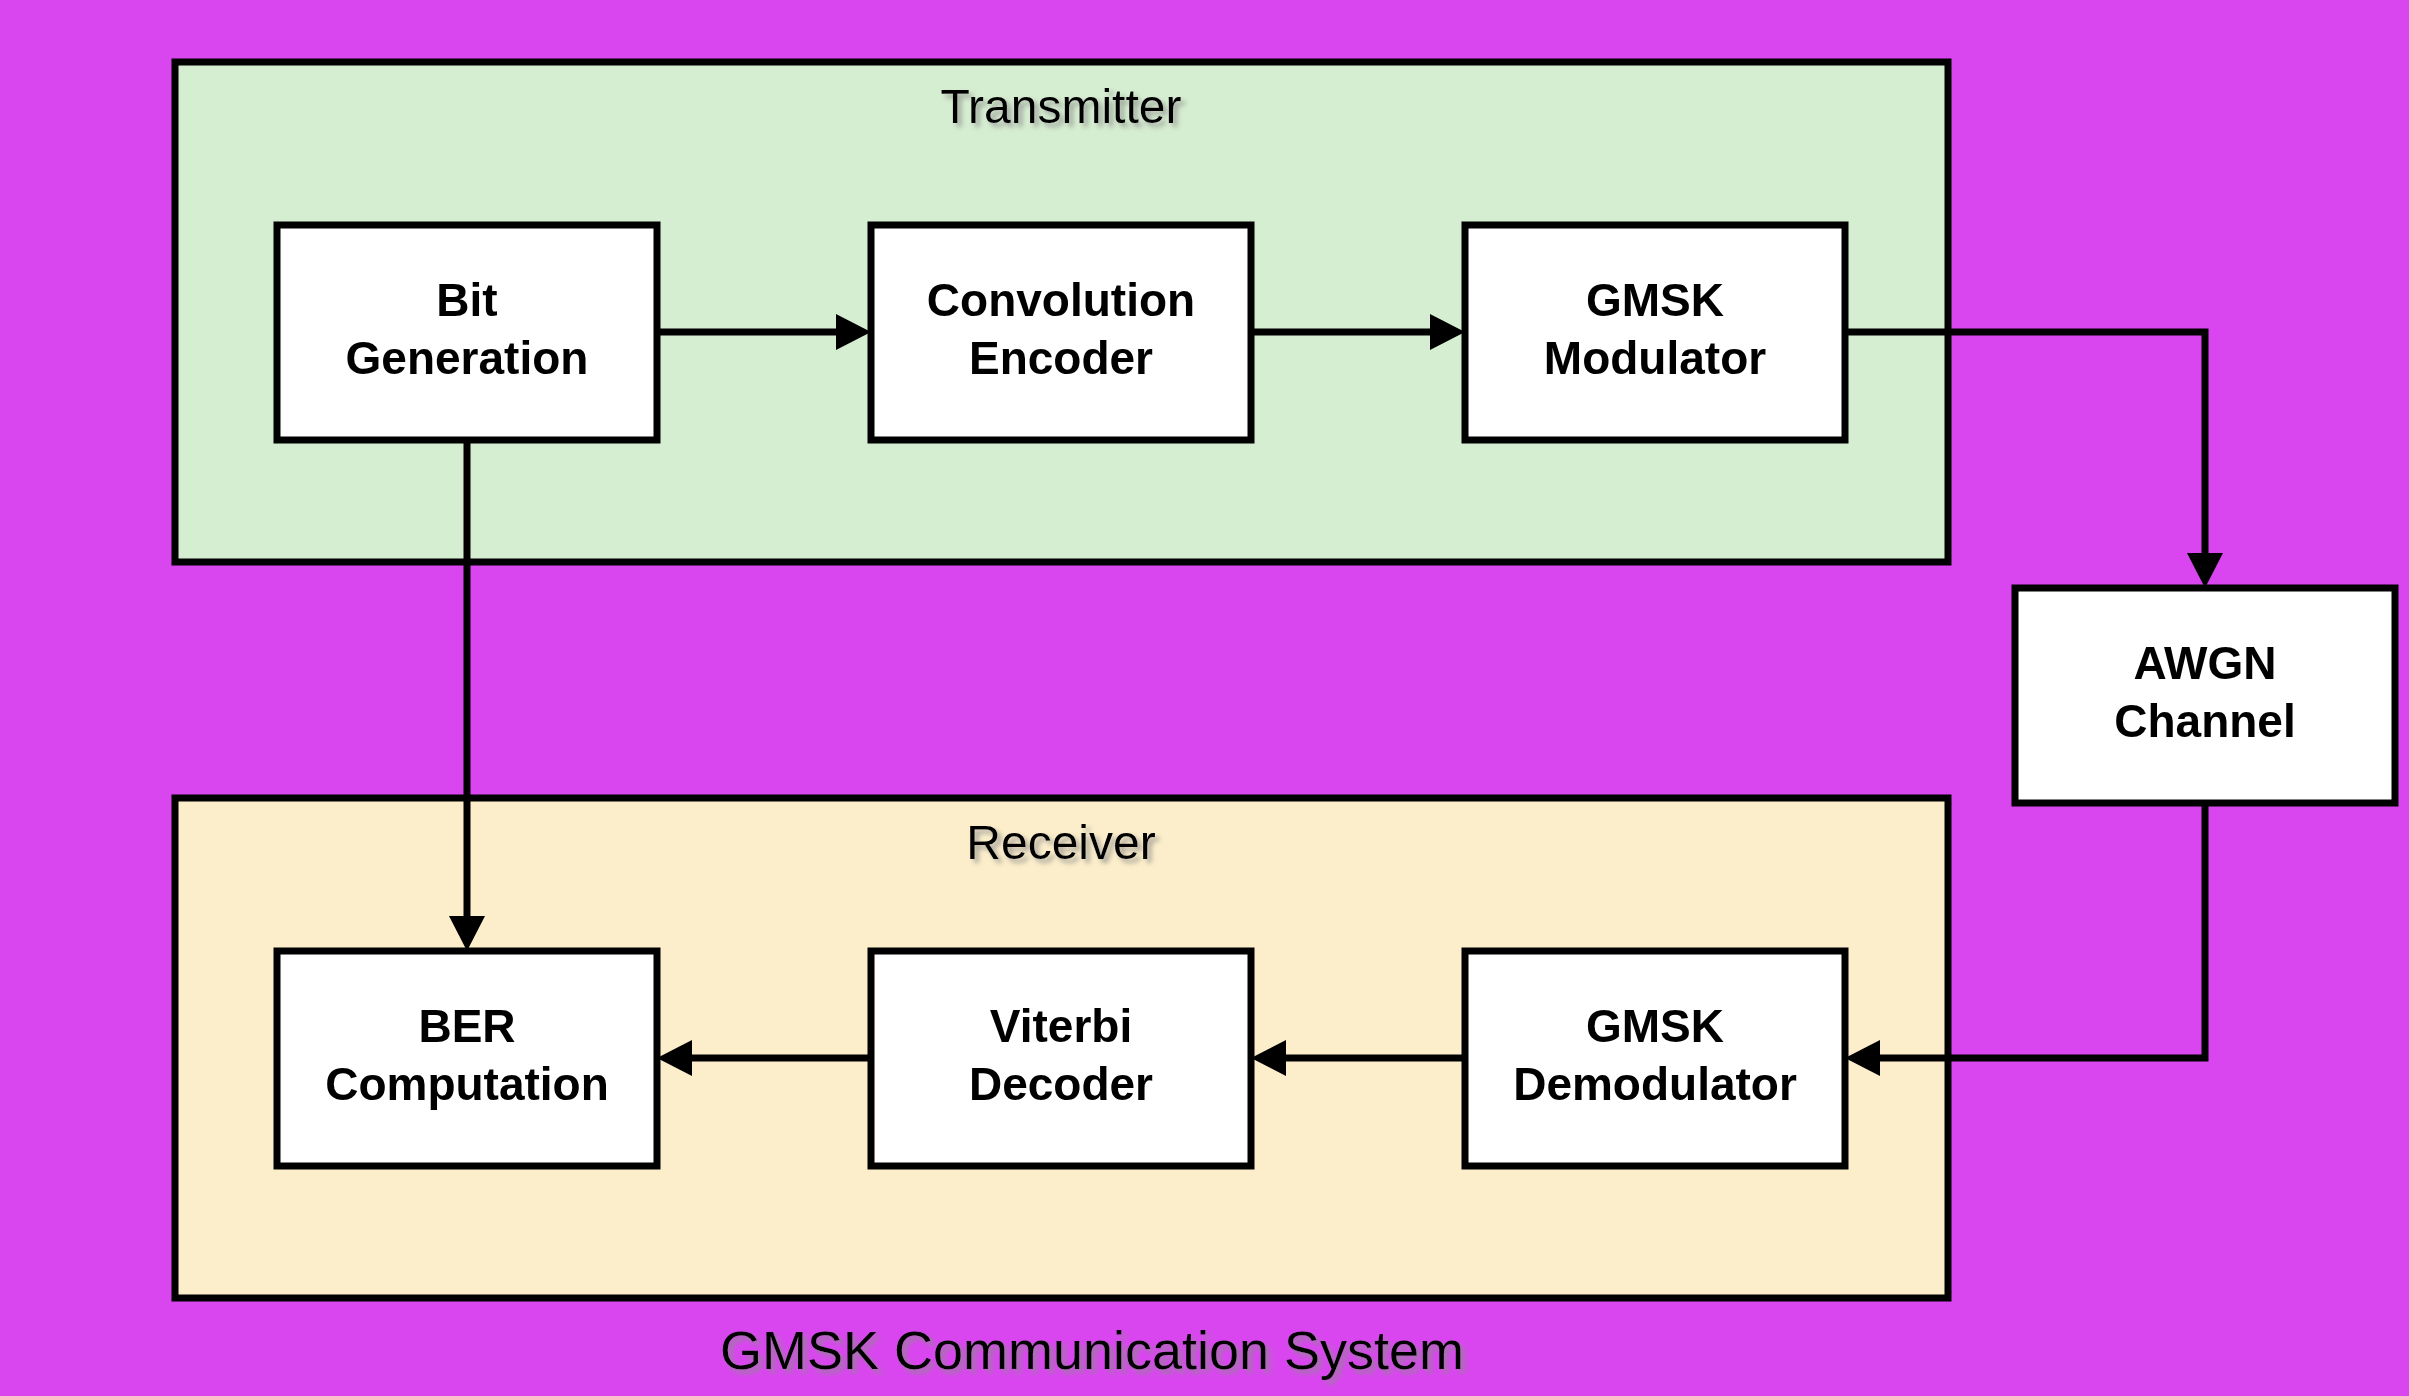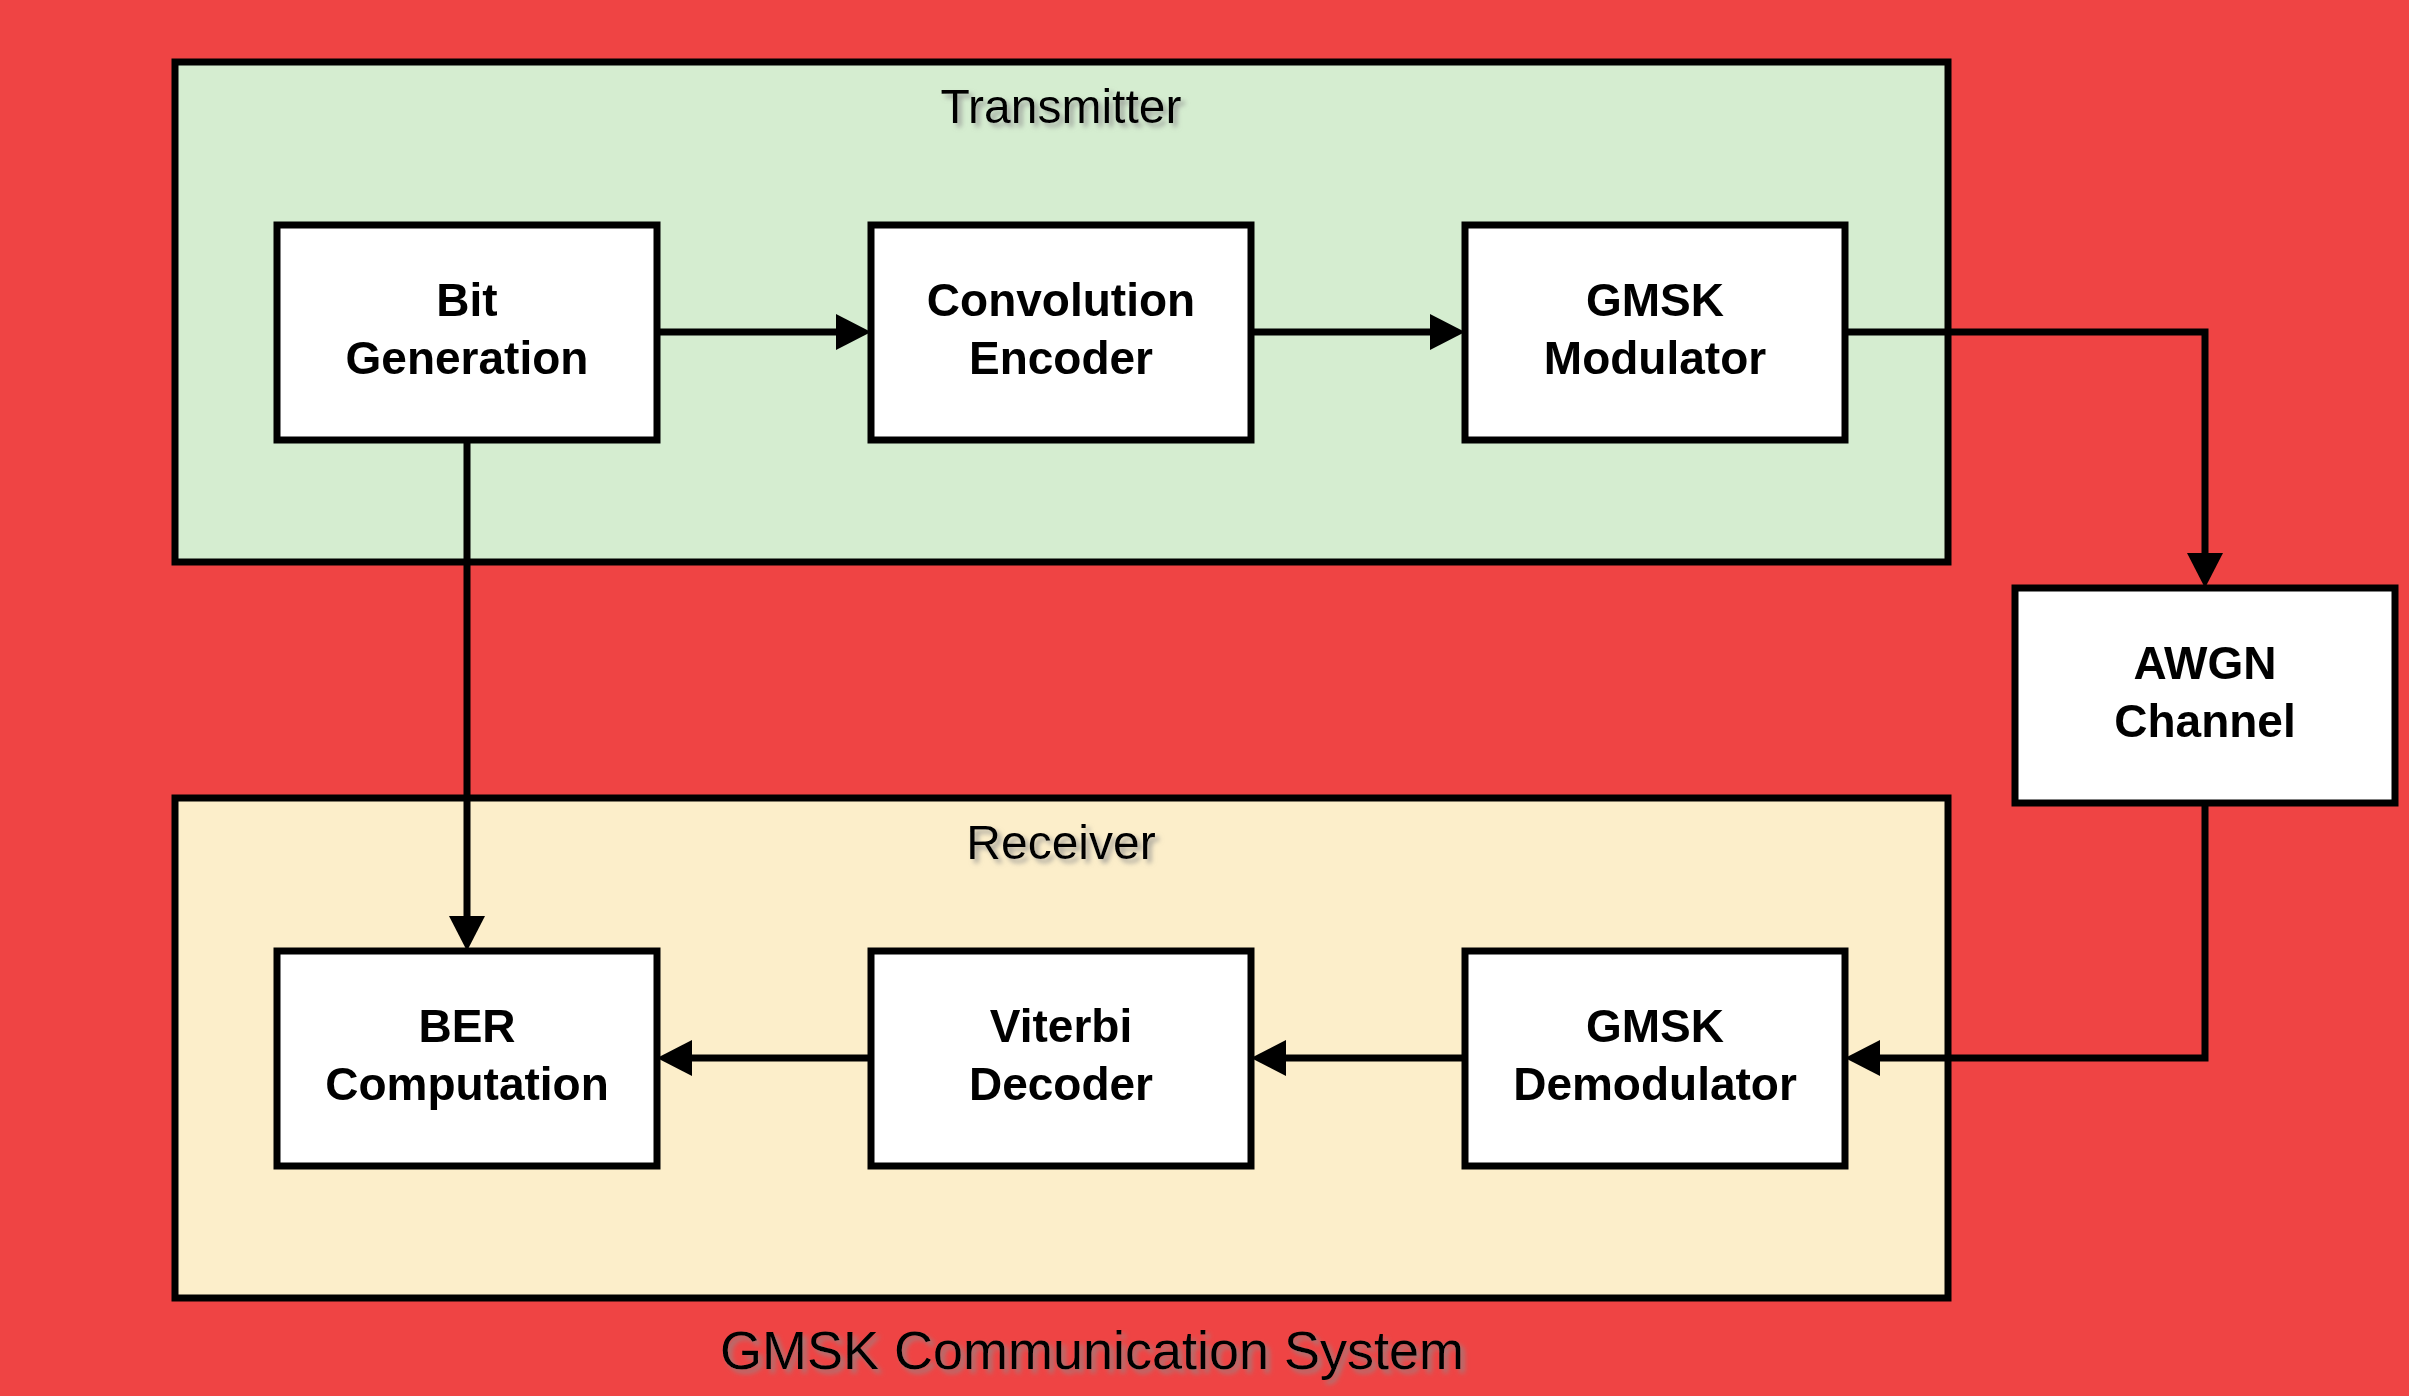--- a/index.html
+++ b/index.html
@@ -11,21 +11,21 @@
   body {
     width: 2409px;
     height: 1396px;
     overflow: hidden;
     font-family: "Liberation Sans", sans-serif;
   }
   #diagram-root {
     position: relative;
     width: 2409px;
     height: 1396px;
-    background: #ef4444;
+    background: #d946ef;
   }
   svg#diagram {
     display: block;
     width: 2409px;
     height: 1396px;
   }
   .panel-rect {
     stroke: #000000;
     stroke-width: 7;
   }

